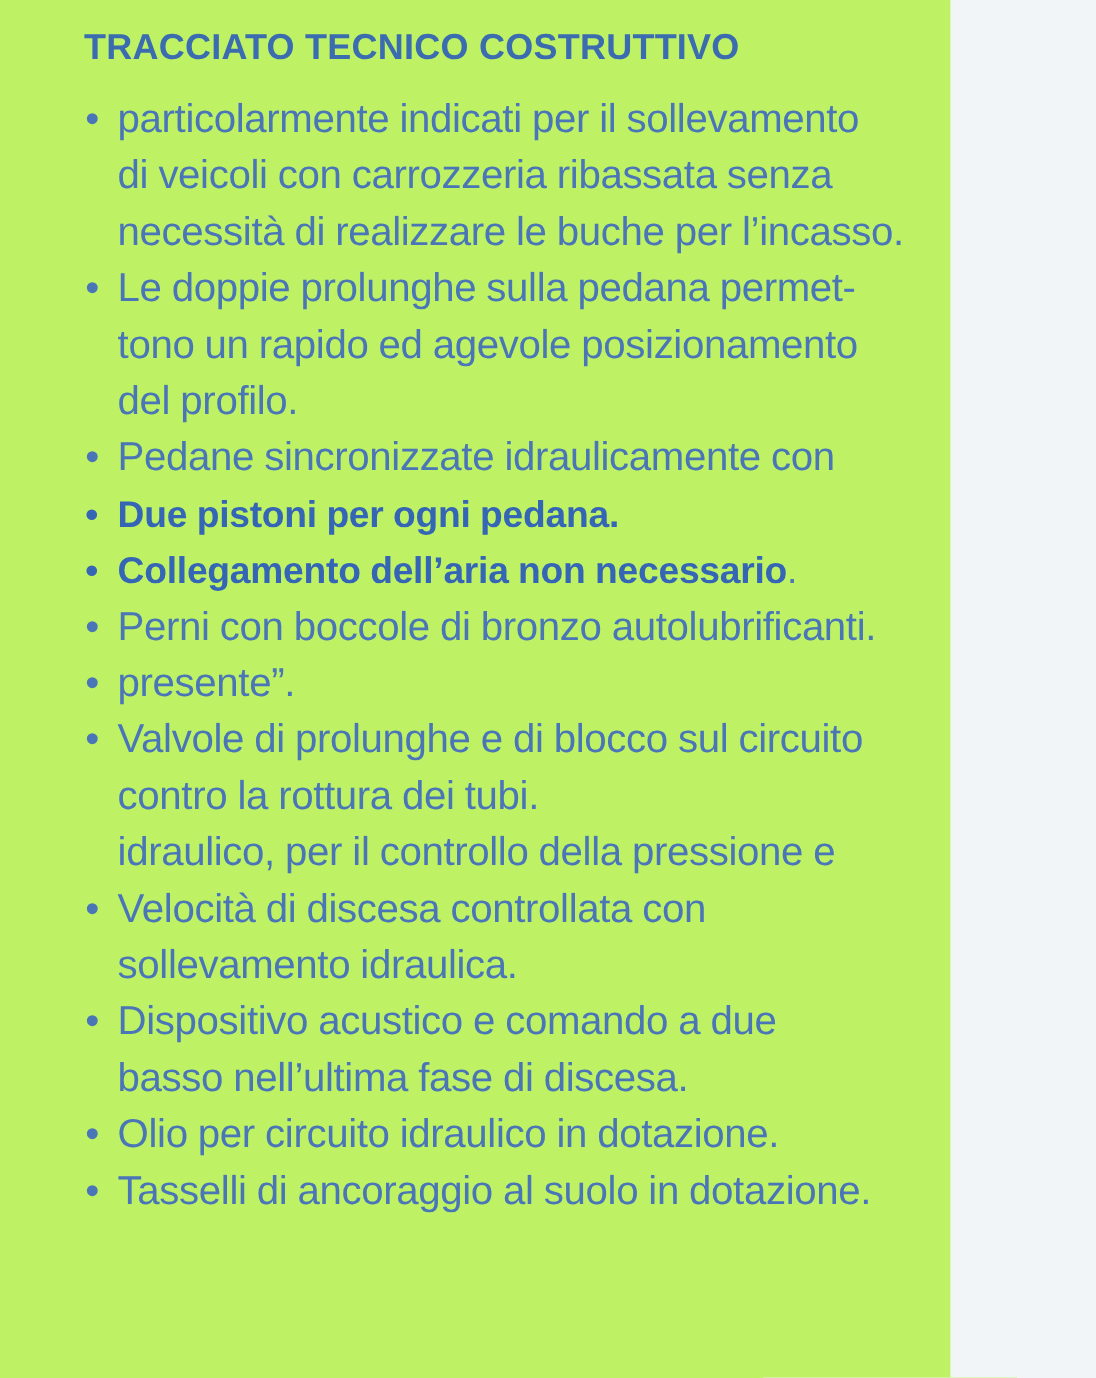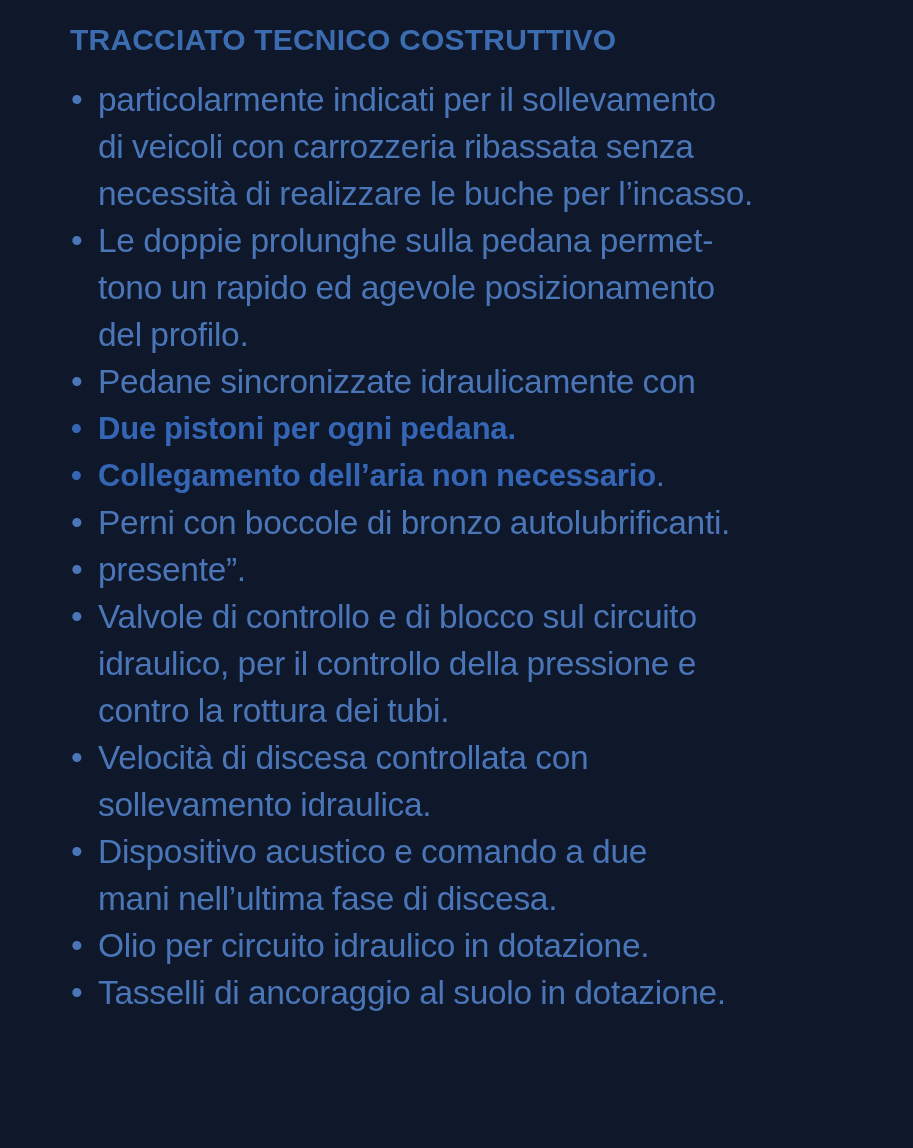--- a/index.html
+++ b/index.html
@@ -8,23 +8,23 @@
   }
   body {
     width: 913px;
     height: 1148px;
     background: #f2f5f8;
     font-family: "Liberation Sans", "DejaVu Sans", sans-serif;
     overflow: hidden;
   }
   #spec-panel {
     box-sizing: border-box;
-    width: 913px;
+    width: 792px;
     height: 1148px;
-    background: #0f172a;
+    background: #bef264;
     padding: 20px 30px 0 70px;
   }
   #panel-title {
     font-size: 30px;
     font-weight: bold;
     color: #3b6cb0;
     letter-spacing: 0.2px;
     line-height: 40px;
     margin: 0 0 16px 0;
     white-space: nowrap;
@@ -75,20 +75,20 @@
   <h1 id="panel-title">TRACCIATO TECNICO COSTRUTTIVO</h1>
 
   <ul class="spec-list" id="spec-list">
       <li class="spec-item"><span class="bullet-dot">•</span><span><span class="line-br">particolarmente indicati per il sollevamento</span><span class="line-br">di veicoli con carrozzeria ribassata senza</span><span class="line-br">necessità di realizzare le buche per l’incasso.</span></span></li>
       <li class="spec-item"><span class="bullet-dot">•</span><span><span class="line-br">Le doppie prolunghe sulla pedana permet-</span><span class="line-br">tono un rapido ed agevole posizionamento</span><span class="line-br">del profilo.</span></span></li>
       <li class="spec-item"><span class="bullet-dot">•</span><span><span class="line-br">Pedane sincronizzate idraulicamente con</span></span></li>
       <li class="spec-item is-bold"><span class="bullet-dot">•</span><span><span class="line-br">Due pistoni per ogni pedana.</span></span></li>
       <li class="spec-item is-bold"><span class="bullet-dot">•</span><span><span class="line-br">Collegamento dell’aria non necessario<span class="tail-punct">.</span></span></span></li>
       <li class="spec-item"><span class="bullet-dot">•</span><span><span class="line-br">Perni con boccole di bronzo autolubrificanti.</span></span></li>
       <li class="spec-item"><span class="bullet-dot">•</span><span><span class="line-br">presente”.</span></span></li>
-      <li class="spec-item"><span class="bullet-dot">•</span><span><span class="line-br">Valvole di controllo e di blocco sul circuito</span><span class="line-br">idraulico, per il controllo della pressione e</span><span class="line-br">contro la rottura dei tubi.</span></span></li>
+      <li class="spec-item"><span class="bullet-dot">•</span><span><span class="line-br">Valvole di prolunghe e di blocco sul circuito</span><span class="line-br">contro la rottura dei tubi.</span><span class="line-br">idraulico, per il controllo della pressione e</span></span></li>
       <li class="spec-item"><span class="bullet-dot">•</span><span><span class="line-br">Velocità di discesa controllata con</span><span class="line-br">sollevamento idraulica.</span></span></li>
-      <li class="spec-item"><span class="bullet-dot">•</span><span><span class="line-br">Dispositivo acustico e comando a due</span><span class="line-br">mani nell’ultima fase di discesa.</span></span></li>
+      <li class="spec-item"><span class="bullet-dot">•</span><span><span class="line-br">Dispositivo acustico e comando a due</span><span class="line-br">basso nell’ultima fase di discesa.</span></span></li>
       <li class="spec-item"><span class="bullet-dot">•</span><span><span class="line-br">Olio per circuito idraulico in dotazione.</span></span></li>
       <li class="spec-item"><span class="bullet-dot">•</span><span><span class="line-br">Tasselli di ancoraggio al suolo in dotazione.</span></span></li>
     </ul>
 
 </div>
 
 </body></html>

